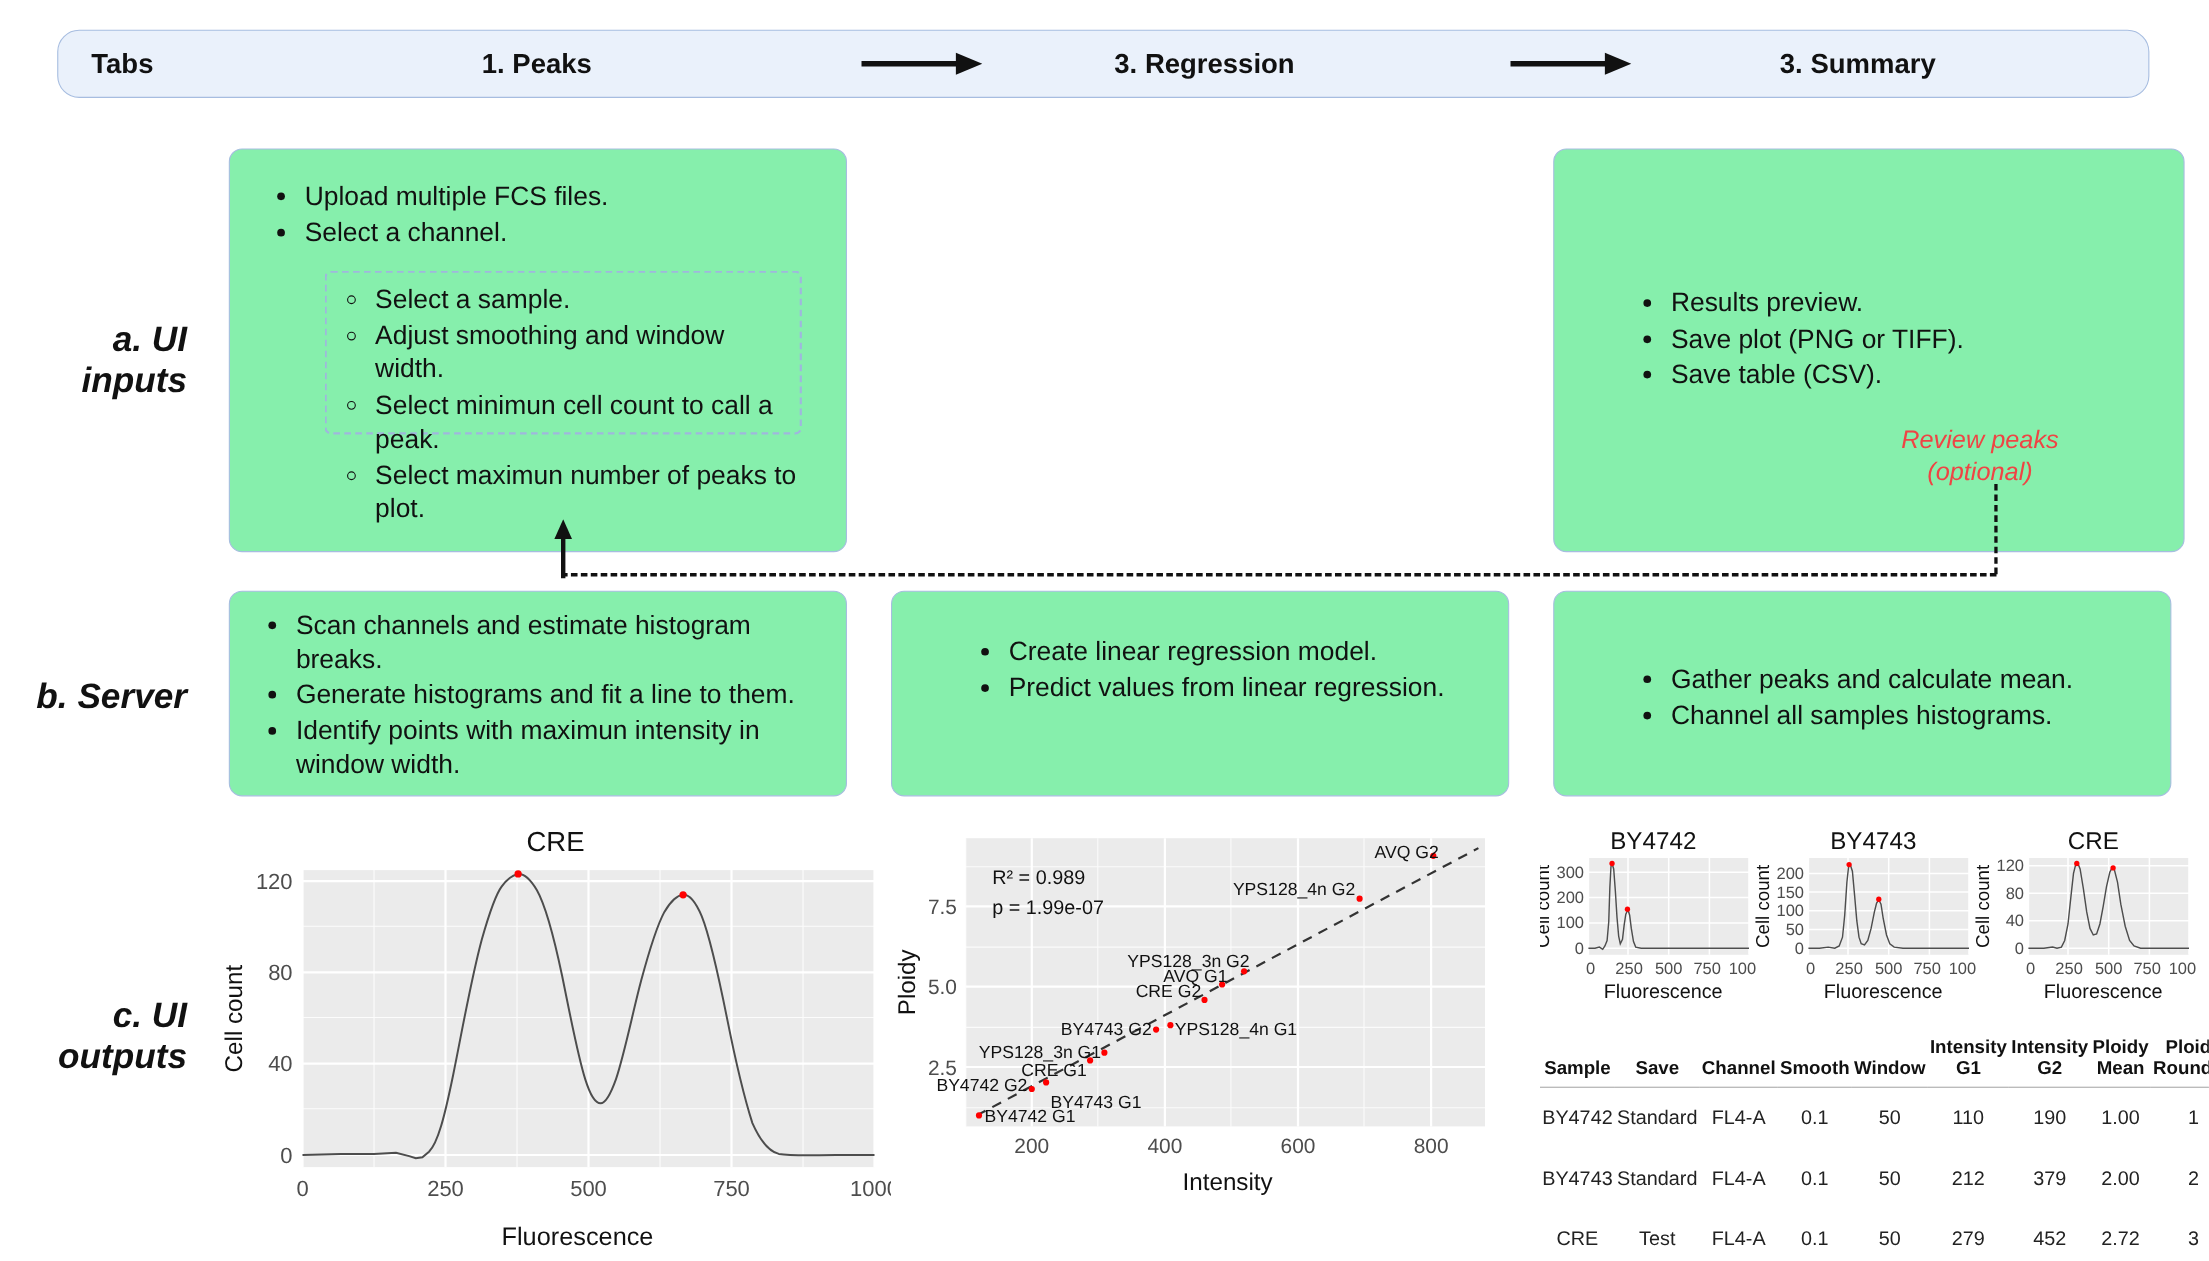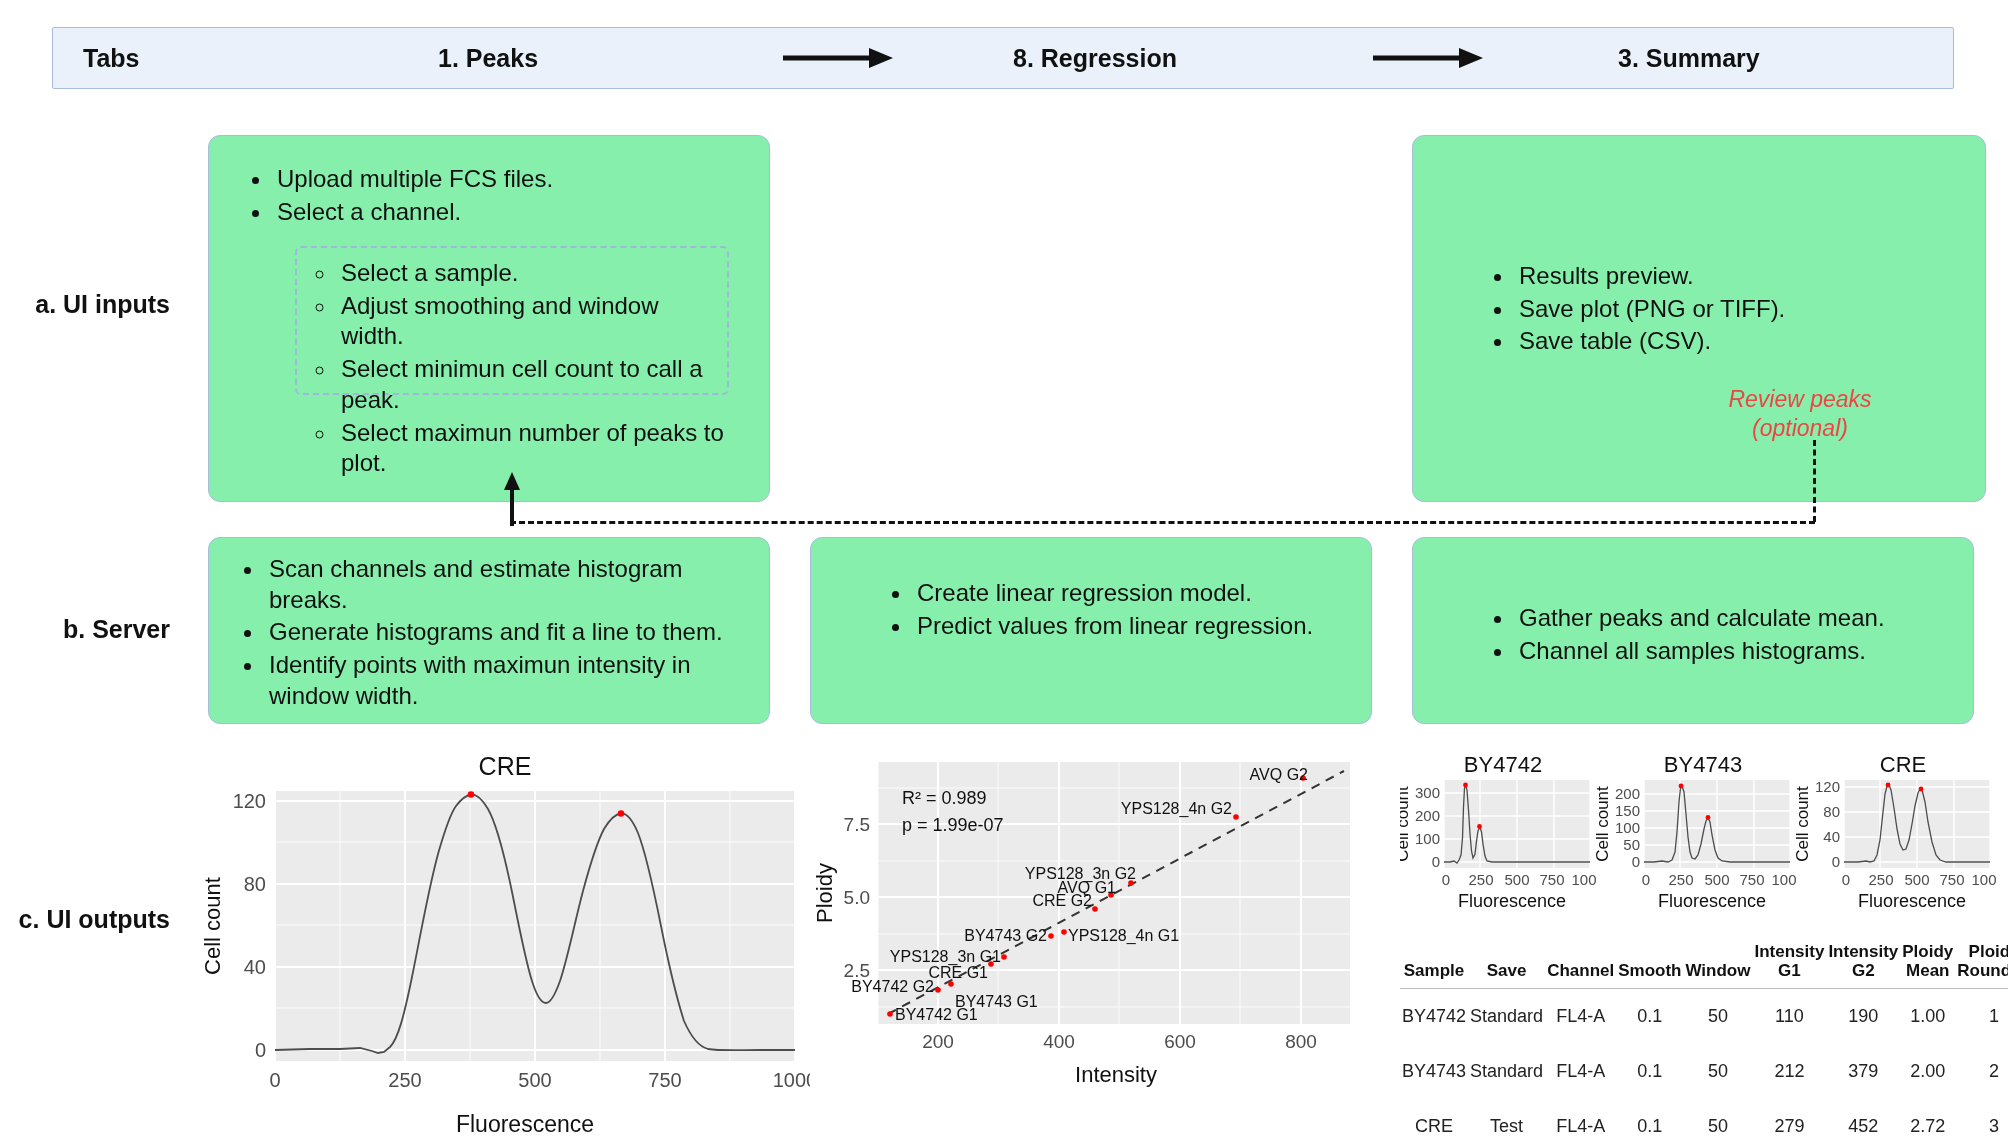--- a/index.html
+++ b/index.html
@@ -1,32 +1,32 @@
 <!DOCTYPE html>
 <html><head>
 <meta charset="utf-8">
 <style>
   html,body{margin:0;padding:0;background:#ffffff;}
   body{width:2008px;height:1146px;font-family:"Liberation Sans",sans-serif;color:#111;overflow:hidden;}
   .page{position:relative;width:2008px;height:1146px;}
 
   
   .tabbar{position:absolute;left:52px;top:27px;width:1900px;height:60px;
-          background:#eaf1fb;border:1.5px solid #a7bde0;border-radius:2px;}
+          background:#eaf1fb;border:1.5px solid #a7bde0;border-radius:20px;}
   .tabbar .cell{position:absolute;top:0;height:60px;display:flex;align-items:center;
           font-weight:bold;font-size:25px;color:#111;}
   .tab-tabs{left:30px;}
   .tab-peaks{left:385px;}
   .tab-reg{left:960px;}
   .tab-sum{left:1565px;}
   .arrow1{position:absolute;left:730px;top:18px;}
   .arrow2{position:absolute;left:1320px;top:18px;}
 
   
-  .rowlabel{position:absolute;font-weight:bold;font-size:25px;color:#111;text-align:right;width:160px;}
+  .rowlabel{position:absolute;font-weight:bold;font-size:32px;color:#111;text-align:right;width:160px;font-style:italic;}
   .rl-a{left:10px;top:290px;}
   .rl-b{left:10px;top:615px;}
   .rl-c{left:10px;top:905px;}
 
   
   .panel{position:absolute;background:#86efac;border:1.5px solid #a7bde0;border-radius:12px;}
   .p-a1{left:208px;top:135px;width:560px;height:365px;}
   .p-a2{left:810px;top:135px;width:560px;height:365px;}
   .p-a3{left:1412px;top:135px;width:560px;height:365px;padding-left:12px;}
   .p-b1{left:208px;top:537px;width:560px;height:185px;}
@@ -79,21 +79,21 @@
   svg{display:block;}
 </style>
 </head>
 <body>
 
 <div class="page">
 
   <div class="tabbar">
     <div class="cell tab-tabs">Tabs</div>
     <div class="cell tab-peaks">1. Peaks</div>
-    <div class="cell tab-reg">8. Regression</div>
+    <div class="cell tab-reg">3. Regression</div>
     <div class="cell tab-sum">3. Summary</div>
     <div class="arrow1">
       <svg width="110" height="24" viewBox="0 0 110 24">
         <line x1="0" y1="12" x2="88" y2="12" stroke="#111" stroke-width="5"></line>
         <polygon points="86,2 110,12 86,22" fill="#111"></polygon>
       </svg>
     </div>
     <div class="arrow2">
       <svg width="110" height="24" viewBox="0 0 110 24">
         <line x1="0" y1="12" x2="88" y2="12" stroke="#111" stroke-width="5"></line>

